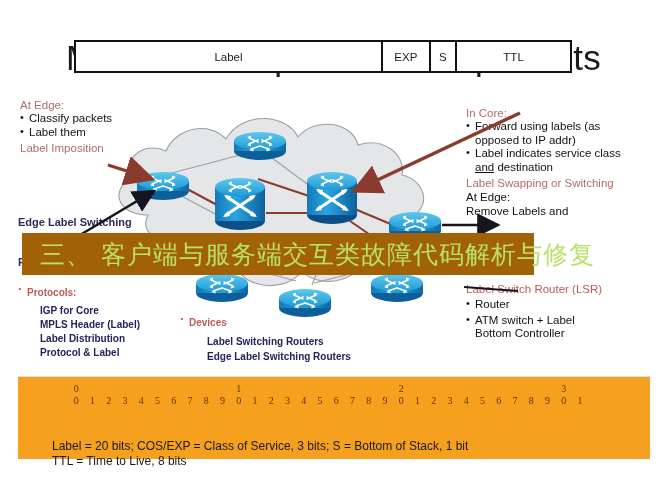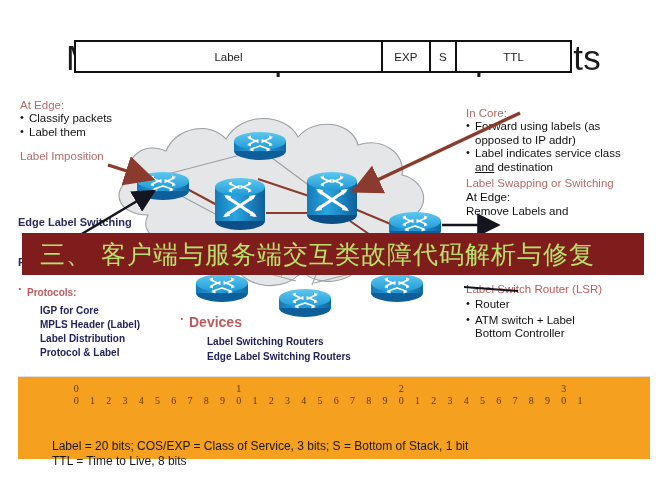--- a/index.html
+++ b/index.html
@@ -30,31 +30,31 @@
   #elsr-block{left:18px;top:216px;width:170px;font-size:11px;color:#2b2b5e;font-weight:700;}
   
   #protocols{left:18px;top:286px;width:180px;}
   #protocols .ph{color:#c05a5a;font-size:10px;font-weight:700;}
   #protocols .pi{font-size:10px;color:#23235c;font-weight:700;margin-left:22px;line-height:14px;}
   .dotbul{position:relative;padding-left:9px;}
   .dotbul:before{content:"·";position:absolute;left:0;top:-4px;font-size:13px;color:#c05a5a;}
 
   
   #devices{left:180px;top:316px;width:230px;}
-  #devices .dh{color:#c05a5a;font-size:14px;font-weight:700;}
+  #devices .dh{color:#c05a5a;font-size:10px;font-weight:700;}
   #devices .di{font-size:10px;color:#23235c;font-weight:700;margin-left:27px;line-height:15px;}
 
   
   #core-right{left:466px;top:106px;width:200px;}
   #lsr-right{left:466px;top:282px;width:196px;}
 
   
   .banner{
-    position:absolute;left:22px;top:233px;width:622px;height:42px;
-    background:#7f1d1d;z-index:40;display:flex;align-items:center;
+    position:absolute;left:22px;top:233px;width:512px;height:42px;
+    background:#a16207;z-index:40;display:flex;align-items:center;
   }
   .banner span{
     color:#b9e06a;font-size:25px;letter-spacing:1px;padding-left:18px;
     font-family:"DejaVu Sans","Liberation Sans",sans-serif;white-space:nowrap;
   }
 
   
   .diagram{position:absolute;left:60px;top:95px;width:470px;height:255px;z-index:5;}
 
   
@@ -247,21 +247,21 @@
       <g>
         <path d="M404,192 L458,196" stroke="#15151f" stroke-width="2" fill="none"></path>
       </g>
     </svg>
   </div>
 
   <div class="tblock" id="edge-left">
     <div class="hdr">At Edge:</div>
     <div class="bul">Classify packets</div>
     <div class="bul">Label them</div>
-    <div class="hdr" style="margin-top:10px">Label Imposition</div>
+    <div class="hdr" style="margin-top:2px">Label Imposition</div>
   </div>
 
   <div class="tblock" id="elsr-block">
     <div>Edge Label Switching</div>
     <div style="margin-top:26px">Router)</div>
   </div>
 
   <div class="tblock" id="protocols">
     <div class="ph dotbul">Protocols:</div>
     <div class="pi" style="margin-top:4px">IGP for Core</div>

